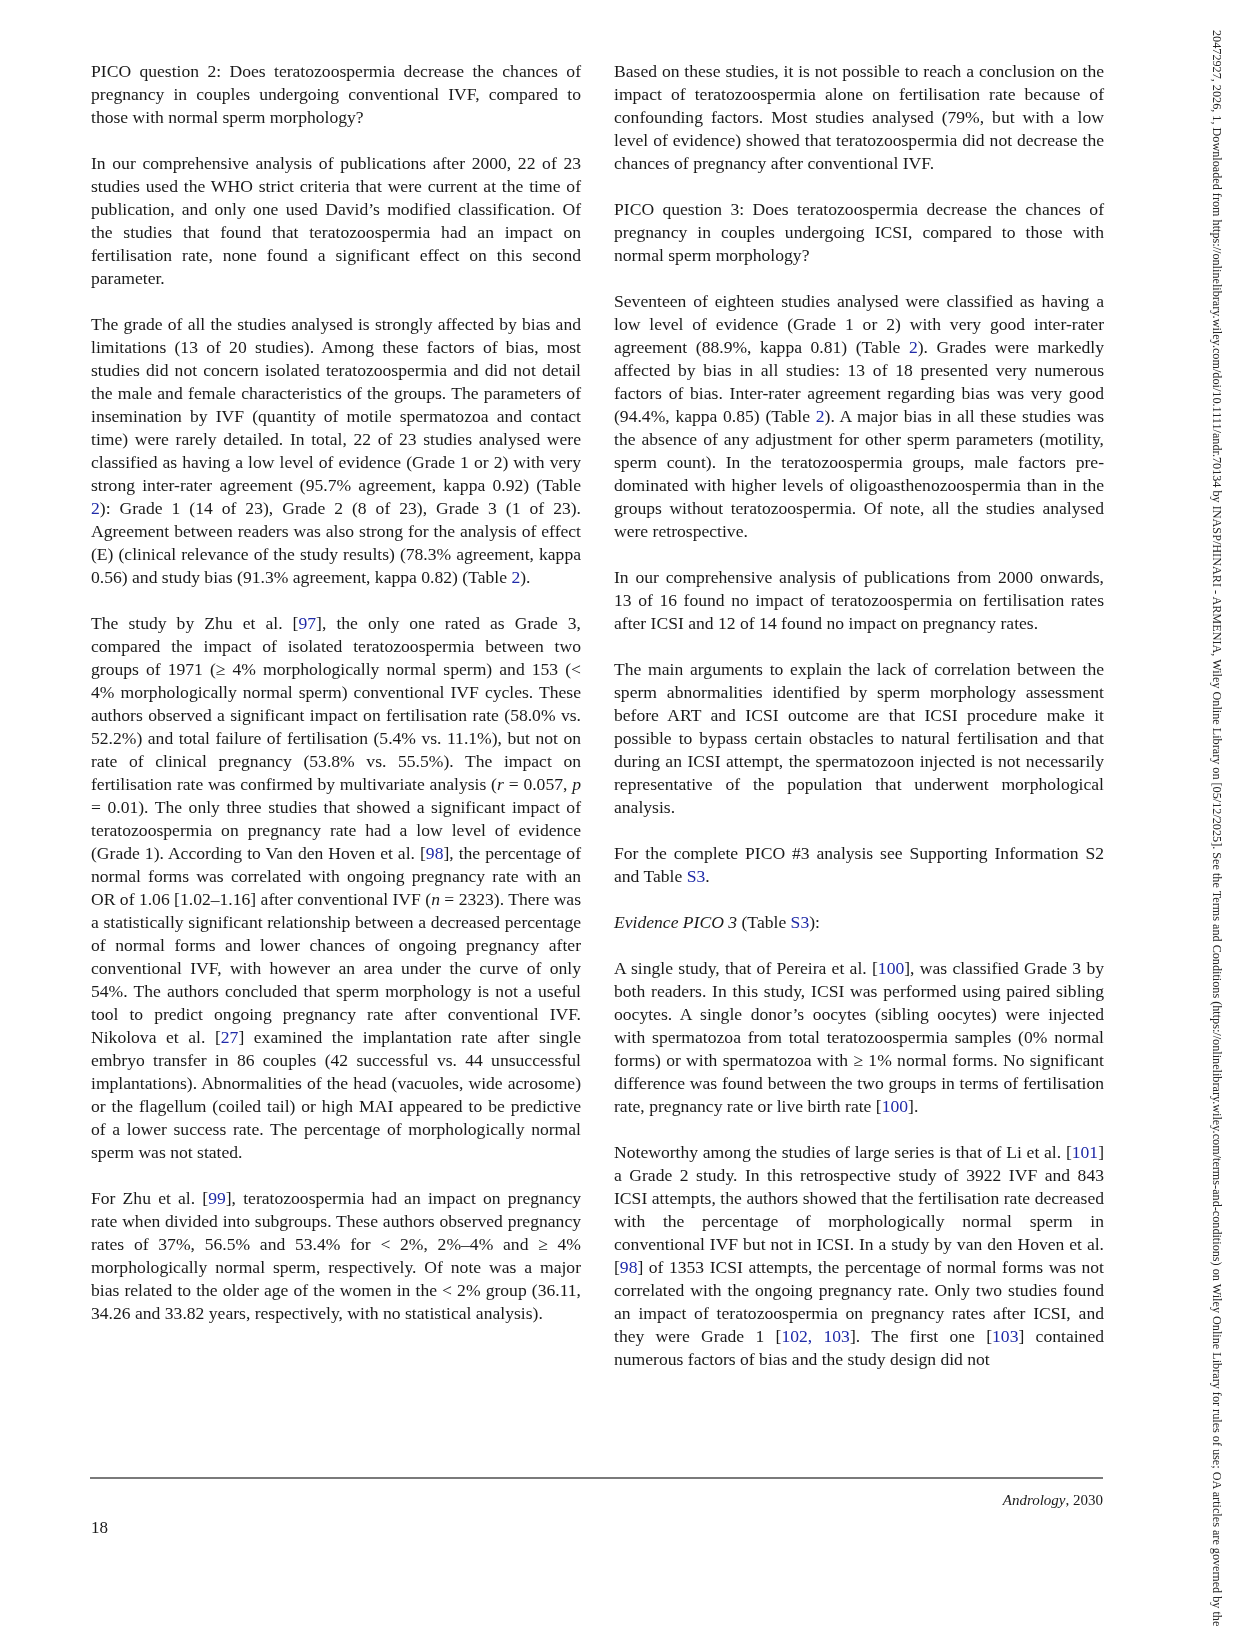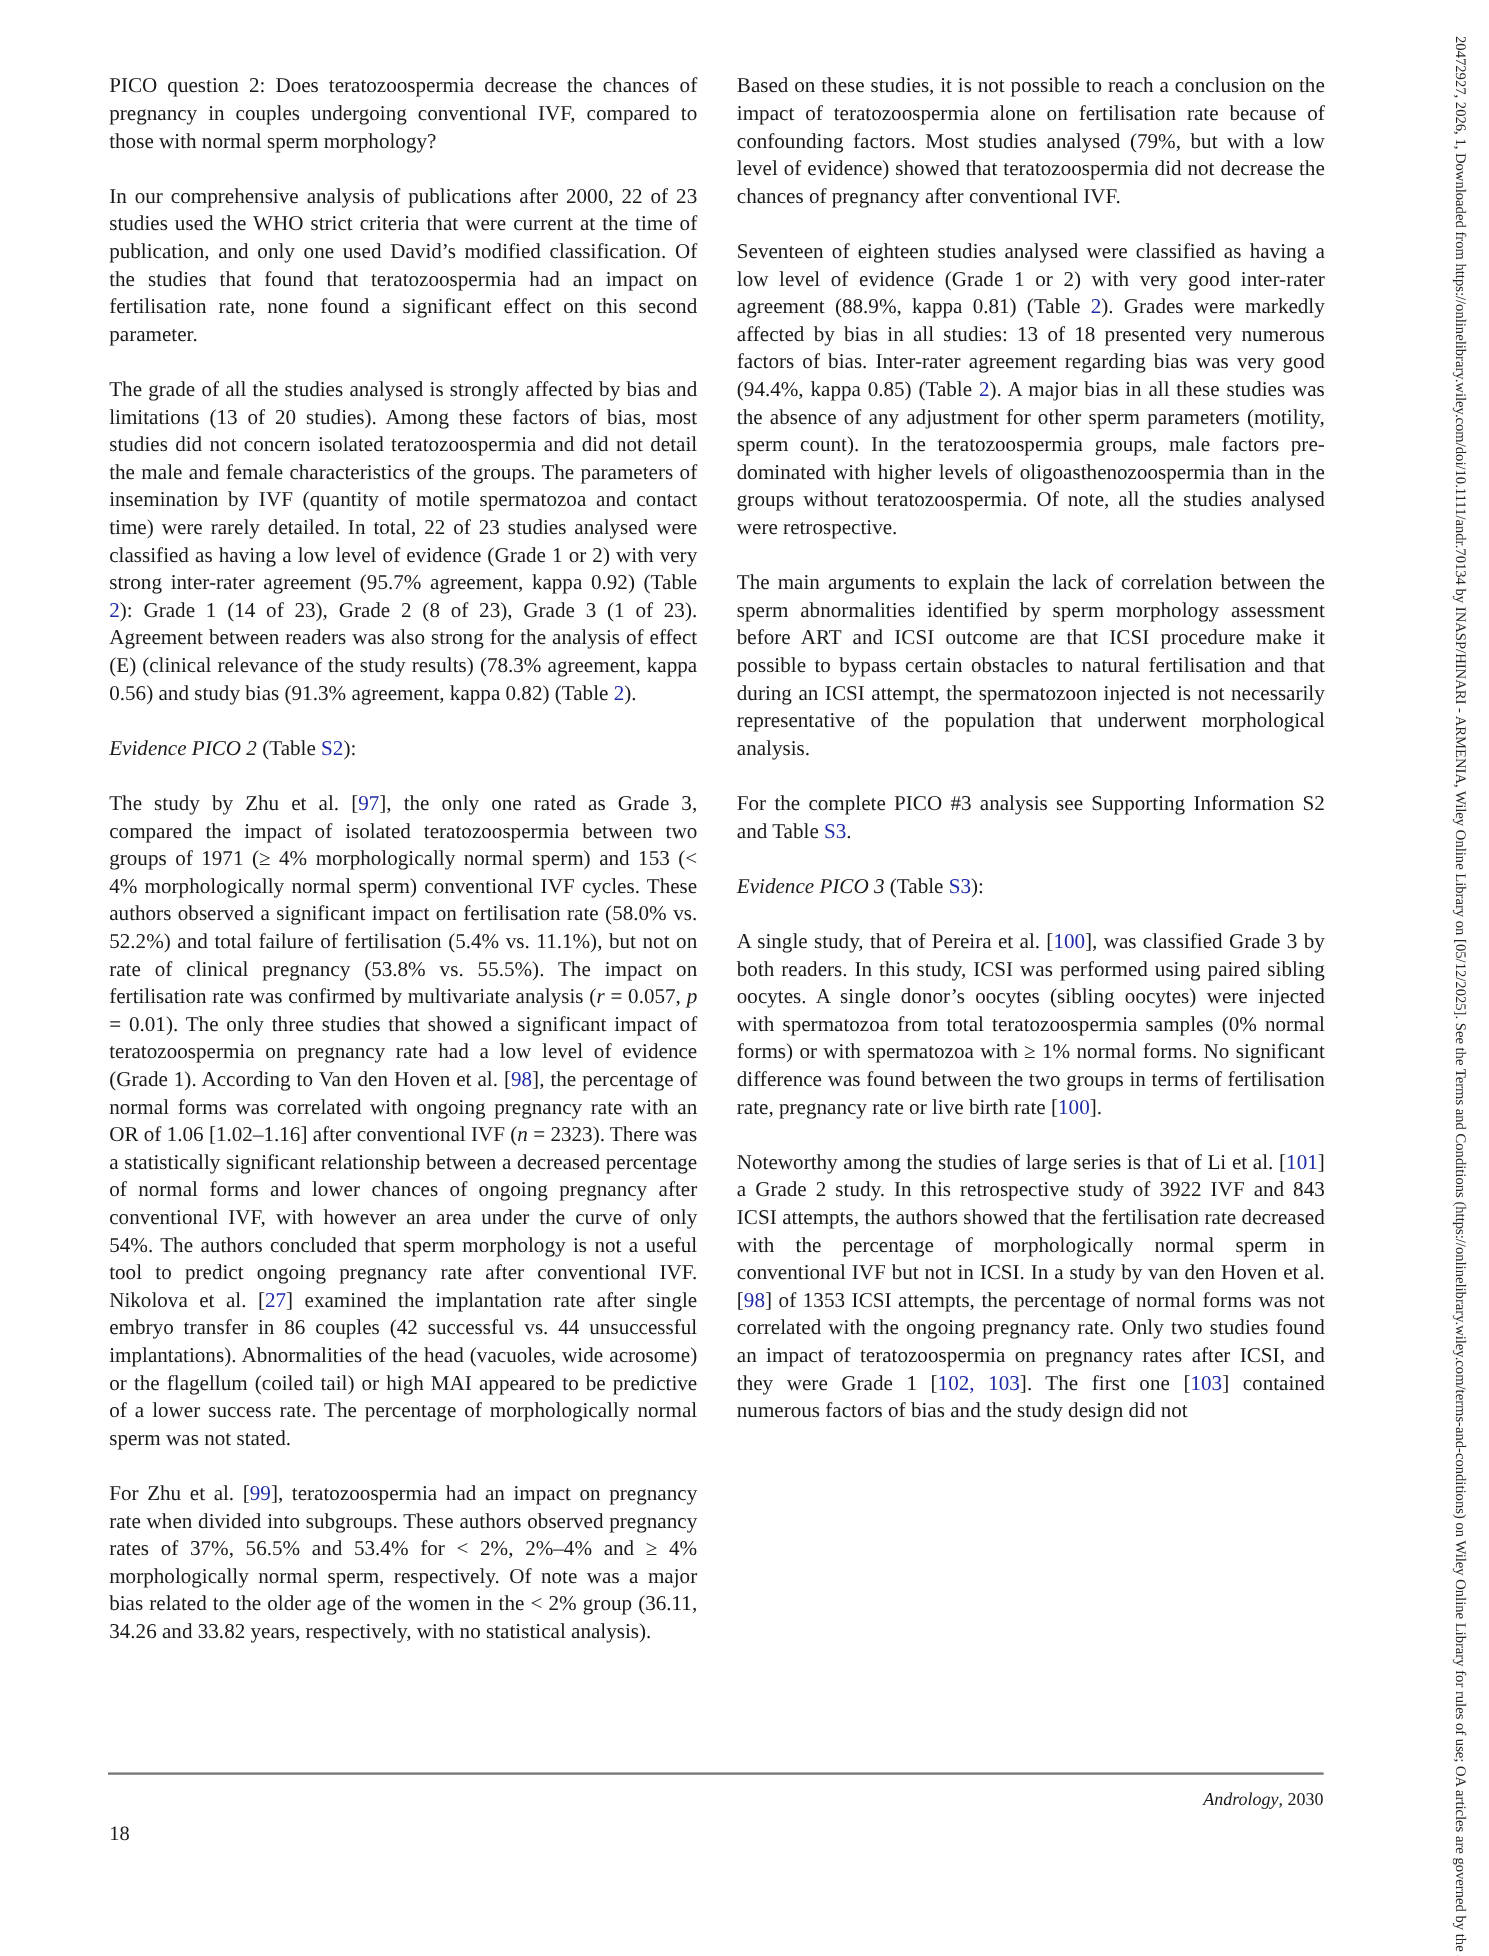--- a/index.html
+++ b/index.html
@@ -20,28 +20,29 @@
       transform-origin: 0 0; transform: rotate(90deg) translate(0, -16px);
       font-family: "Liberation Serif", serif; font-size: 12.2px; color: #222; white-space: nowrap; line-height: 16px; }
   </style>
 </head>
 <body>
 
 <div class="col col-left">
   <p class="para ital">PICO question 2: Does teratozoospermia decrease the chances of pregnancy in couples undergoing conventional IVF, compared to those with normal sperm morphology?</p>
   <p class="para">In our comprehensive analysis of publications after 2000, 22 of 23 studies used the WHO strict criteria that were current at the time of publication, and only one used David’s modified classification. Of the studies that found that teratozoospermia had an impact on fertilisation rate, none found a significant effect on this second parameter.</p>
   <p class="para"><span>The grade of all the studies analysed is strongly affected by bias and limitations (13 of 20 studies). Among these factors of bias, most studies did not concern isolated teratozoospermia and did not detail the male and female characteristics of the groups. The parameters of insemination by IVF (quantity of motile spermatozoa and contact time) were rarely detailed. In total, 22 of 23 studies analysed were classified as having a low level of evidence (Grade 1 or 2) with very strong inter-rater agreement (95.7% agreement, kappa 0.92) (Table </span><span class="link">2</span><span>): Grade 1 (14 of 23), Grade 2 (8 of 23), Grade 3 (1 of 23). Agreement between readers was also strong for the analysis of effect (E) (clinical relevance of the study results) (78.3% agreement, kappa 0.56) and study bias (91.3% agreement, kappa 0.82) (Table </span><span class="link">2</span><span>).</span></p>
-  <p class="para"><span class="em">Evidence PICO 2</span><span> (Table </span><span class="link">S2</span><span>):</span></p>
   <p class="para"><span>The study by Zhu et al. [</span><span class="link">97</span><span>], the only one rated as Grade 3, compared the impact of isolated teratozoospermia between two groups of 1971 (≥ 4% morphologically normal sperm) and 153 (&lt; 4% morphologically normal sperm) conventional IVF cycles. These authors observed a significant impact on fertilisation rate (58.0% vs. 52.2%) and total failure of fertilisation (5.4% vs. 11.1%), but not on rate of clinical pregnancy (53.8% vs. 55.5%). The impact on fertilisation rate was confirmed by multivariate analysis (</span><span class="em">r</span><span> = 0.057, </span><span class="em">p</span><span> = 0.01). The only three studies that showed a significant impact of teratozoospermia on pregnancy rate had a low level of evidence (Grade 1). According to Van den Hoven et al. [</span><span class="link">98</span><span>], the percentage of normal forms was correlated with ongoing pregnancy rate with an OR of 1.06 [1.02–1.16] after conventional IVF (</span><span class="em">n</span><span> = 2323). There was a statistically significant relationship between a decreased percentage of normal forms and lower chances of ongoing pregnancy after conventional IVF, with however an area under the curve of only 54%. The authors concluded that sperm morphology is not a useful tool to predict ongoing pregnancy rate after conventional IVF. Nikolova et al. [</span><span class="link">27</span><span>] examined the implantation rate after single embryo transfer in 86 couples (42 successful vs. 44 unsuccessful implantations). Abnormalities of the head (vacuoles, wide acrosome) or the flagellum (coiled tail) or high MAI appeared to be predictive of a lower success rate. The percentage of morphologically normal sperm was not stated.</span></p>
   <p class="para"><span>For Zhu et al. [</span><span class="link">99</span><span>], teratozoospermia had an impact on preg­nancy rate when divided into subgroups. These authors observed pregnancy rates of 37%, 56.5% and 53.4% for &lt; 2%, 2%–4% and ≥ 4% morphologically normal sperm, respectively. Of note was a major bias related to the older age of the women in the &lt; 2% group (36.11, 34.26 and 33.82 years, respectively, with no statistical analysis).</span></p>
 </div>
 
 <div class="col col-right">
   <p class="para ital">Based on these studies, it is not possible to reach a conclusion on the impact of teratozoospermia alone on fertilisation rate because of confounding factors. Most studies analysed (79%, but with a low level of evidence) showed that teratozoospermia did not decrease the chances of pregnancy after conventional IVF.</p>
+  <p class="para ital">PICO question 3: Does teratozoospermia decrease the chances of pregnancy in couples undergoing ICSI, compared to those with normal sperm morphology?</p>
   <p class="para"><span>Seventeen of eighteen studies analysed were classified as having a low level of evidence (Grade 1 or 2) with very good inter-rater agreement (88.9%, kappa 0.81) (Table </span><span class="link">2</span><span>). Grades were markedly affected by bias in all studies: 13 of 18 presented very numerous factors of bias. Inter-rater agreement regarding bias was very good (94.4%, kappa 0.85) (Table </span><span class="link">2</span><span>). A major bias in all these studies was the absence of any adjustment for other sperm parameters (motility, sperm count). In the teratozoospermia groups, male factors pre-dominated with higher levels of oligoasthenozoosper­mia than in the groups without teratozoospermia. Of note, all the studies analysed were retrospective.</span></p>
+  <p class="para">In our comprehensive analysis of publications from 2000 onwards, 13 of 16 found no impact of teratozoospermia on fertilisation rates after ICSI and 12 of 14 found no impact on pregnancy rates.</p>
   <p class="para">The main arguments to explain the lack of correlation between the sperm abnormalities identified by sperm morphology assess­ment before ART and ICSI outcome are that ICSI procedure make it possible to bypass certain obstacles to natural fertilisation and that during an ICSI attempt, the spermatozoon injected is not necessarily representative of the population that underwent morphological analysis.</p>
   <p class="para"><span>For the complete PICO #3 analysis see Supporting Information S2 and Table </span><span class="link">S3</span><span>.</span></p>
   <p class="para"><span class="em">Evidence PICO 3</span><span> (Table </span><span class="link">S3</span><span>):</span></p>
   <p class="para"><span>A single study, that of Pereira et al. [</span><span class="link">100</span><span>], was classified Grade 3 by both readers. In this study, ICSI was performed using paired sibling oocytes. A single donor’s oocytes (sibling oocytes) were injected with spermatozoa from total teratozoospermia samples (0% normal forms) or with spermatozoa with ≥ 1% normal forms. No significant difference was found between the two groups in terms of fertilisation rate, pregnancy rate or live birth rate [</span><span class="link">100</span><span>].</span></p>
   <p class="para"><span>Noteworthy among the studies of large series is that of Li et al. [</span><span class="link">101</span><span>] a Grade 2 study. In this retrospective study of 3922 IVF and 843 ICSI attempts, the authors showed that the fertilisation rate decreased with the percentage of morphologically normal sperm in conventional IVF but not in ICSI. In a study by van den Hoven et al. [</span><span class="link">98</span><span>] of 1353 ICSI attempts, the percentage of normal forms was not correlated with the ongoing pregnancy rate. Only two studies found an impact of teratozoospermia on pregnancy rates after ICSI, and they were Grade 1 [</span><span class="link">102, 103</span><span>]. The first one [</span><span class="link">103</span><span>] contained numerous factors of bias and the study design did not</span></p>
 </div>
 
 <div class="rule"></div>
 <div class="footer-left">18</div>
 <div class="footer-right"><span class="journal">Andrology</span><span>, 2030</span></div>

